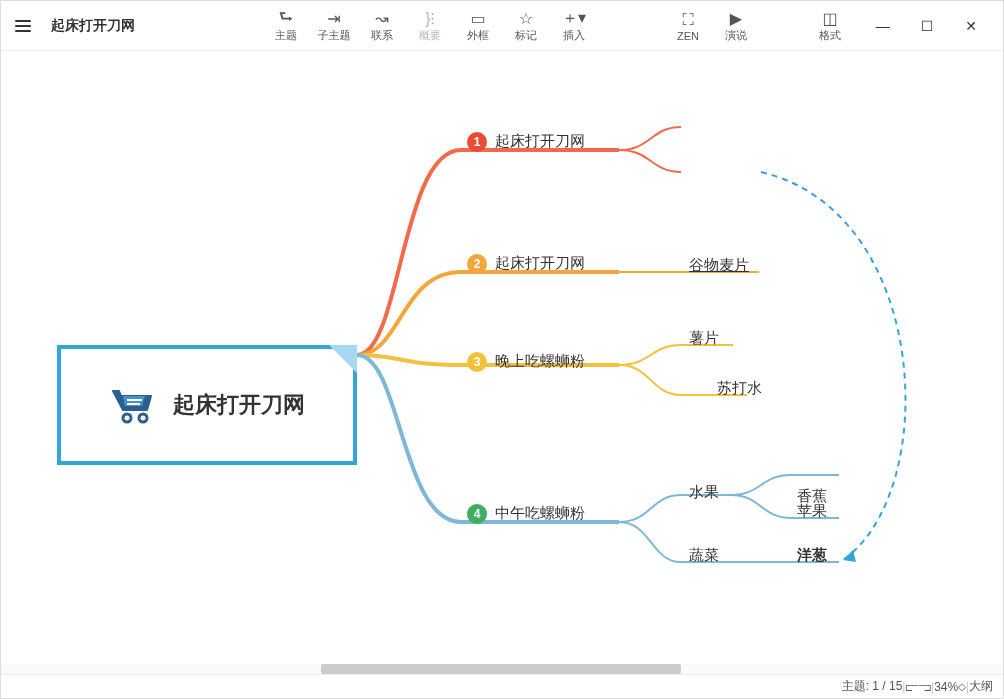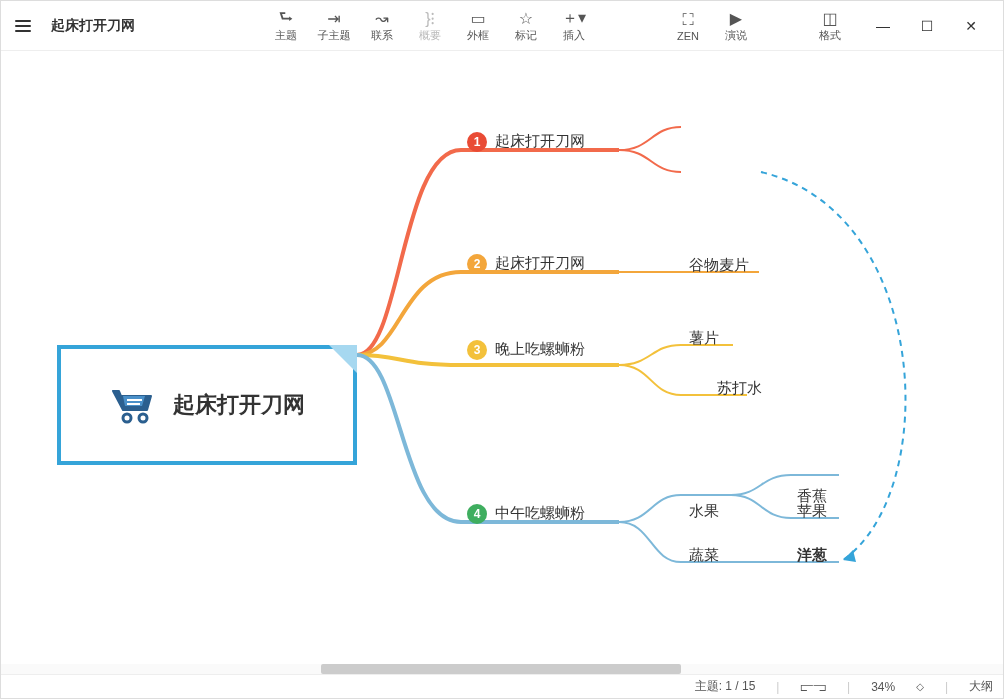--- a/index.html
+++ b/index.html
@@ -30,21 +30,21 @@
 
   
   .node { position: absolute; font-size: 15px; color: #333; white-space: nowrap; }
   .badge { display: inline-flex; width: 20px; height: 20px; border-radius: 50%; color: #fff; align-items: center; justify-content: center; font-size: 12px; font-weight: 700; margin-right: 8px; vertical-align: middle; }
 
   
   .sel-group { position: absolute; border: 2px dashed #35a4d9; border-radius: 8px; }
   .sel-cell { background: #cfe7f5; border: 1px solid #9cc; text-align: center; font-size: 14px; padding: 7px 0; color: #333; }
 
   
-  .statusbar { position: absolute; bottom: 0; left: 0; right: 0; height: 24px; border-top: 1px solid #eee; display: flex; align-items: center; justify-content: flex-end; padding: 0 10px; font-size: 12px; color: #555; gap: 21px; }
+  .statusbar { position: absolute; bottom: 0; left: 0; right: 0; height: 24px; border-top: 1px solid #eee; display: flex; align-items: center; justify-content: flex-end; padding: 0 10px; font-size: 12px; color: #555; gap: 0; }
   .statusbar .sep { color: #ccc; }
   .scrollbar-h { position: absolute; bottom: 24px; left: 0; right: 0; height: 10px; background: #fafafa; }
   .scrollbar-h .thumb { position: absolute; left: 320px; width: 360px; top: 0; bottom: 0; background: #ccc; border-radius: 2px; }
 </style>
 </head>
 <body>
 
 <div class="toolbar">
   <div class="tb-hamburger">
       <span></span>
@@ -158,32 +158,32 @@
   </div>
 
   <div class="node" style="left:466px; top:80px;">
     <span class="badge" style="background:#e94b35">1</span><span>起床打开刀网</span>
   </div>
 
 
   <div class="node" style="left:466px; top:202px;">
     <span class="badge" style="background:#f3a63b">2</span><span>起床打开刀网</span>
   </div>
-  <div class="node" style="left:688px; top:204px;">谷物麦片</div>
-
-  <div class="node" style="left:466px; top:288px;">
+  <div class="node" style="left:688px; top:204px;text-decoration:underline;">谷物麦片</div>
+
+  <div class="node" style="left:466px; top:300px;">
     <span class="badge" style="background:#f3c13b">3</span><span>晚上吃螺蛳粉</span>
   </div>
   <div class="node" style="left:688px; top:277px;">薯片</div>
   <div class="node" style="left:688px; top:327px;margin-left:28px;">苏打水</div>
 
   <div class="node" style="left:466px; top:452px;">
     <span class="badge" style="background:#3fae5f">4</span><span>中午吃螺蛳粉</span>
   </div>
-  <div class="node" style="left:688px; top:450px;">水果</div>
+  <div class="node" style="left:688px; top:431px;">水果</div>
   <div class="node" style="left:688px; top:494px;">蔬菜</div>
   <div class="node" style="left:796px; top:407px;margin-top:28px;">香蕉</div>
   <div class="node" style="left:796px; top:450px;">苹果</div>
   <div class="node" style="left:796px; top:494px;font-weight:bold;">洋葱</div>
 
 </div>
 
 <div class="scrollbar-h">
   <div class="thumb"></div>
 </div>

